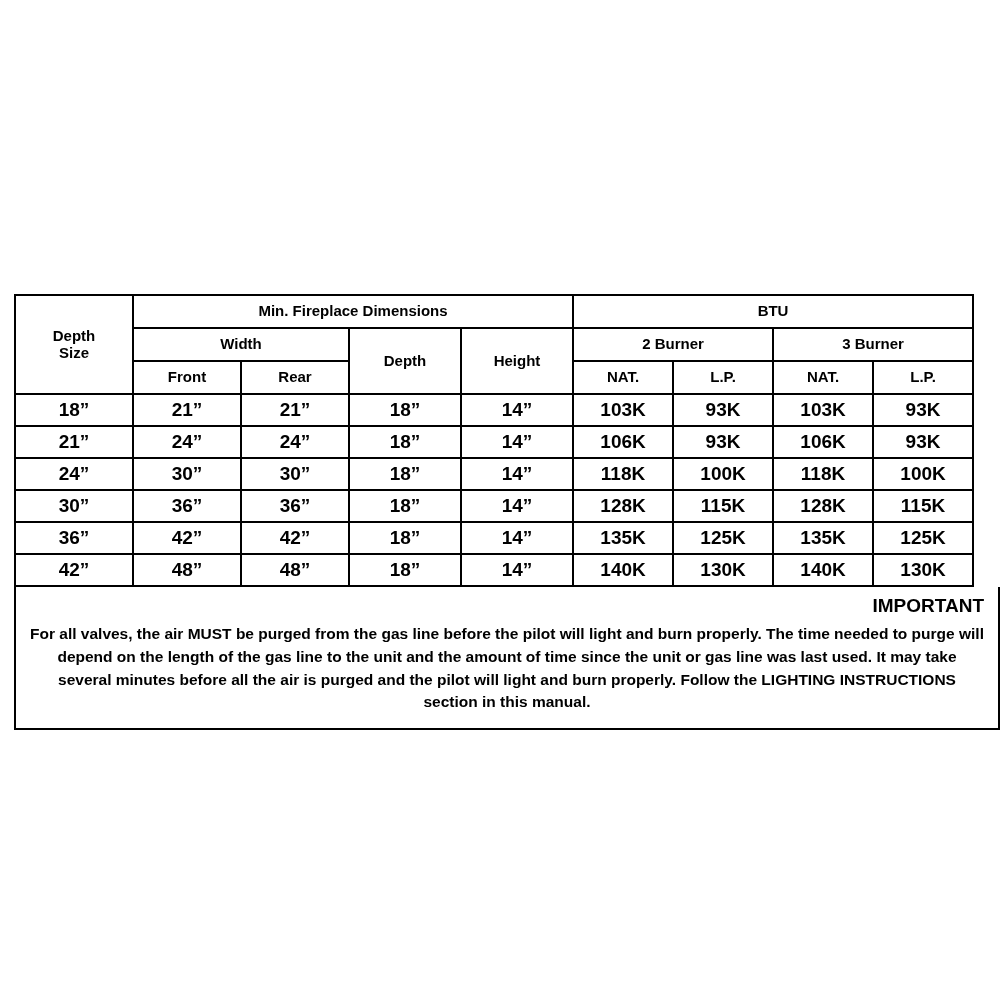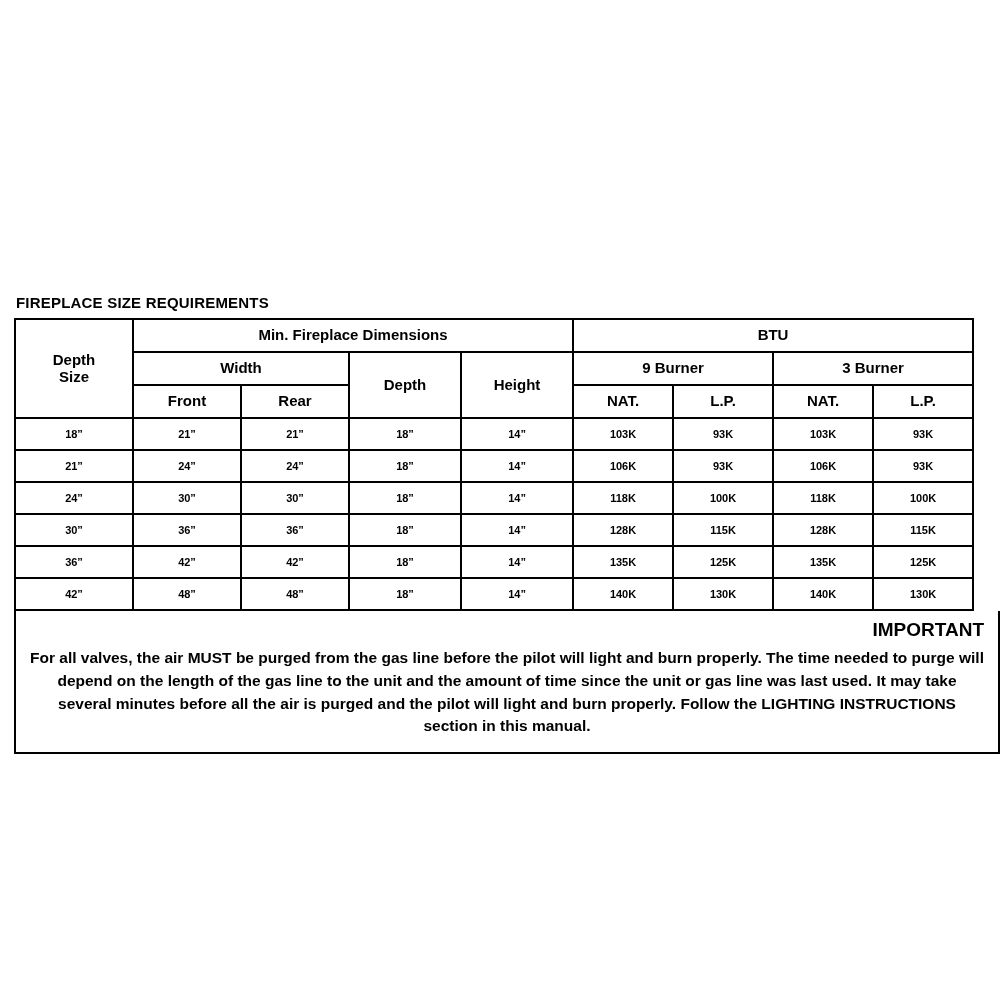--- a/index.html
+++ b/index.html
@@ -53,21 +53,21 @@
   }
   .hdr-burner {
     height: 62px;
   }
   .row-h {
     height: 27px;
     border-radius: 16px;
   }
   .data-row td {
     height: 26px;
-    font-size: 11px;
+    font-size: 19px;
   }
   .important-box {
     border: 2px solid #000000;
     border-top: none;
     width: 954px;
     box-sizing: content-box;
     padding: 6px 14px 14px 14px;
   }
   .important-title {
     text-align: right;
@@ -89,21 +89,20 @@
   .c-height { width: 112px; }
   .c-btu    { width: 100px; }
 </style>
 </head>
 <body>
 
 <div class="sheet">
 
   <div class="doc-block">
 
-    <div class="doc-title">FIREPLACE SIZE REQUIREMENTS</div>
 
     <table class="spec">
       <colgroup>
         <col class="c-burner">
         <col class="c-front">
         <col class="c-rear">
         <col class="c-depth">
         <col class="c-height">
         <col class="c-btu">
         <col class="c-btu">
@@ -116,21 +115,21 @@
             <span>Depth</span><br>
             <span>Size</span>
           </th>
           <th class="row-h" colspan="4">Min. Fireplace Dimensions</th>
           <th class="row-h" colspan="4">BTU</th>
         </tr>
         <tr>
           <th class="row-h" colspan="2">Width</th>
           <th class="row-h" rowspan="2">Depth</th>
           <th class="row-h" rowspan="2">Height</th>
-          <th class="row-h" colspan="2">9 Burner</th>
+          <th class="row-h" colspan="2">2 Burner</th>
           <th class="row-h" colspan="2">3 Burner</th>
         </tr>
         <tr>
           <th class="row-h">Front</th>
           <th class="row-h">Rear</th>
           <th class="row-h">NAT.</th>
           <th class="row-h">L.P.</th>
           <th class="row-h">NAT.</th>
           <th class="row-h">L.P.</th>
         </tr>

